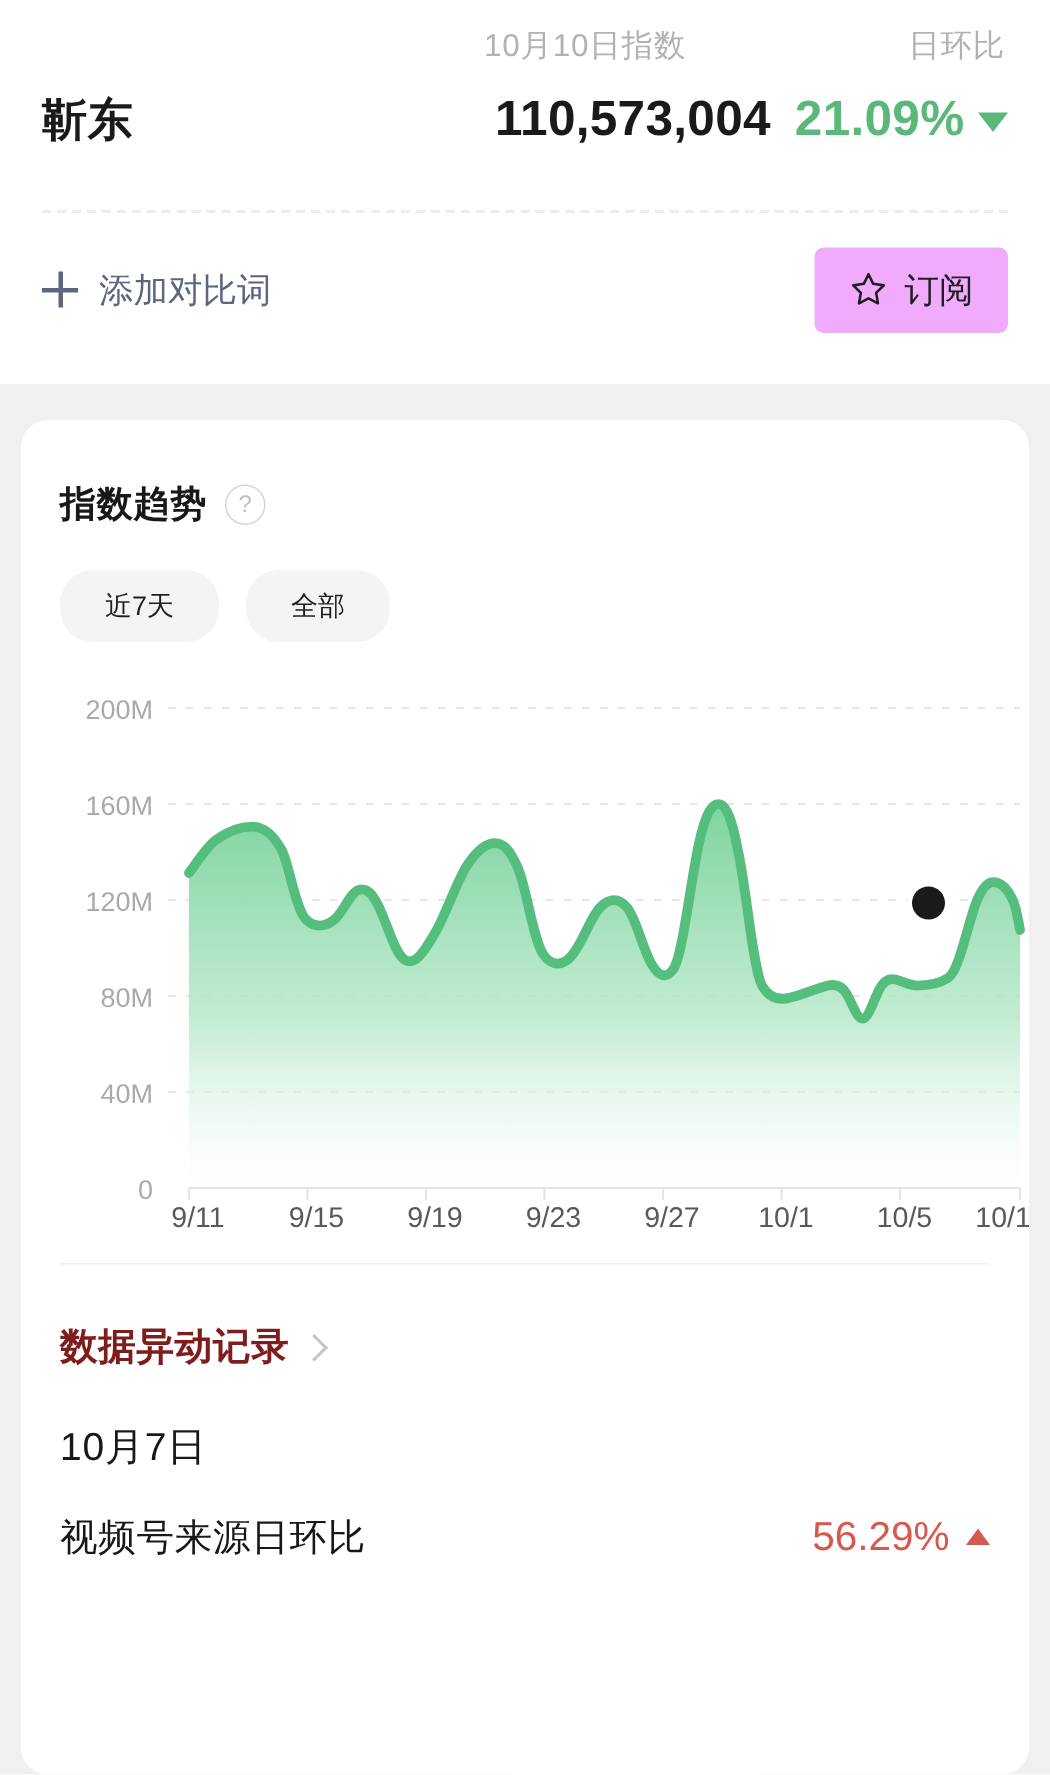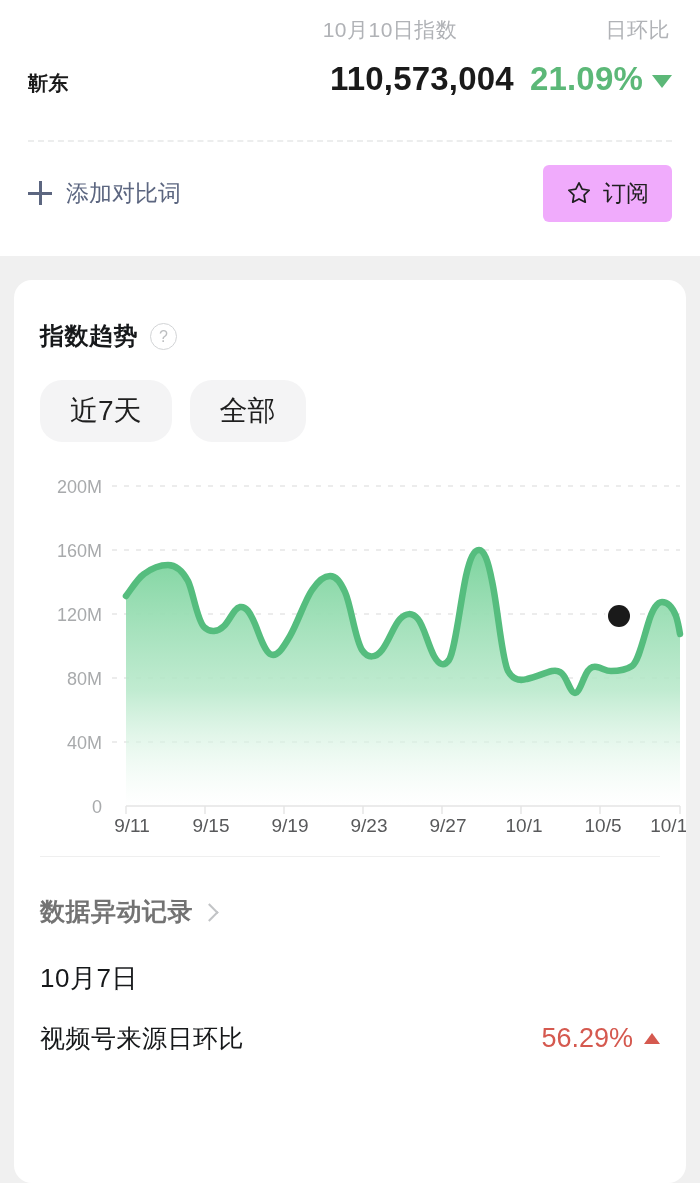--- a/index.html
+++ b/index.html
@@ -47,21 +47,21 @@
   }
 
   .header-row {
     display: flex;
     align-items: baseline;
     height: 86px;
     padding-top: 16px;
     box-sizing: border-box;
   }
   .kw-name {
-    font-size: 20px;
+    font-size: 30px;
     font-weight: bold;
     color: #1a1a1a;
     flex: 0 0 auto;
     width: 210px;
     letter-spacing: 0.5px;
   }
   .kw-value {
     flex: 1 1 auto;
     text-align: right;
     font-size: 33px;
@@ -182,21 +182,21 @@
   .tabs {
     display: flex;
     gap: 18px;
     margin-top: 28px;
   }
   .tab {
     background: #f4f4f5;
     color: #1f1f1f;
     border-radius: 22px;
     padding: 12px 30px;
-    font-size: 28px;
+    font-size: 18px;
     cursor: pointer;
     white-space: nowrap;
   }
   .tab.active {
     background: #dff2e4;
     color: #54b97a;
   }
 
   
   .chart-wrap {
@@ -216,21 +216,21 @@
   .records-head {
     display: flex;
     align-items: center;
     gap: 10px;
     padding-top: 38px;
     cursor: pointer;
   }
   .records-title {
     font-size: 25px;
     font-weight: bold;
-    color: #737373;
+    color: #7f1d1d;
     letter-spacing: 0.5px;
   }
   .chev {
     width: 11px; height: 11px;
     border-top: 2px solid #c2c4c6;
     border-right: 2px solid #c2c4c6;
     transform: rotate(45deg);
     position: relative;
     top: 1px;
   }

